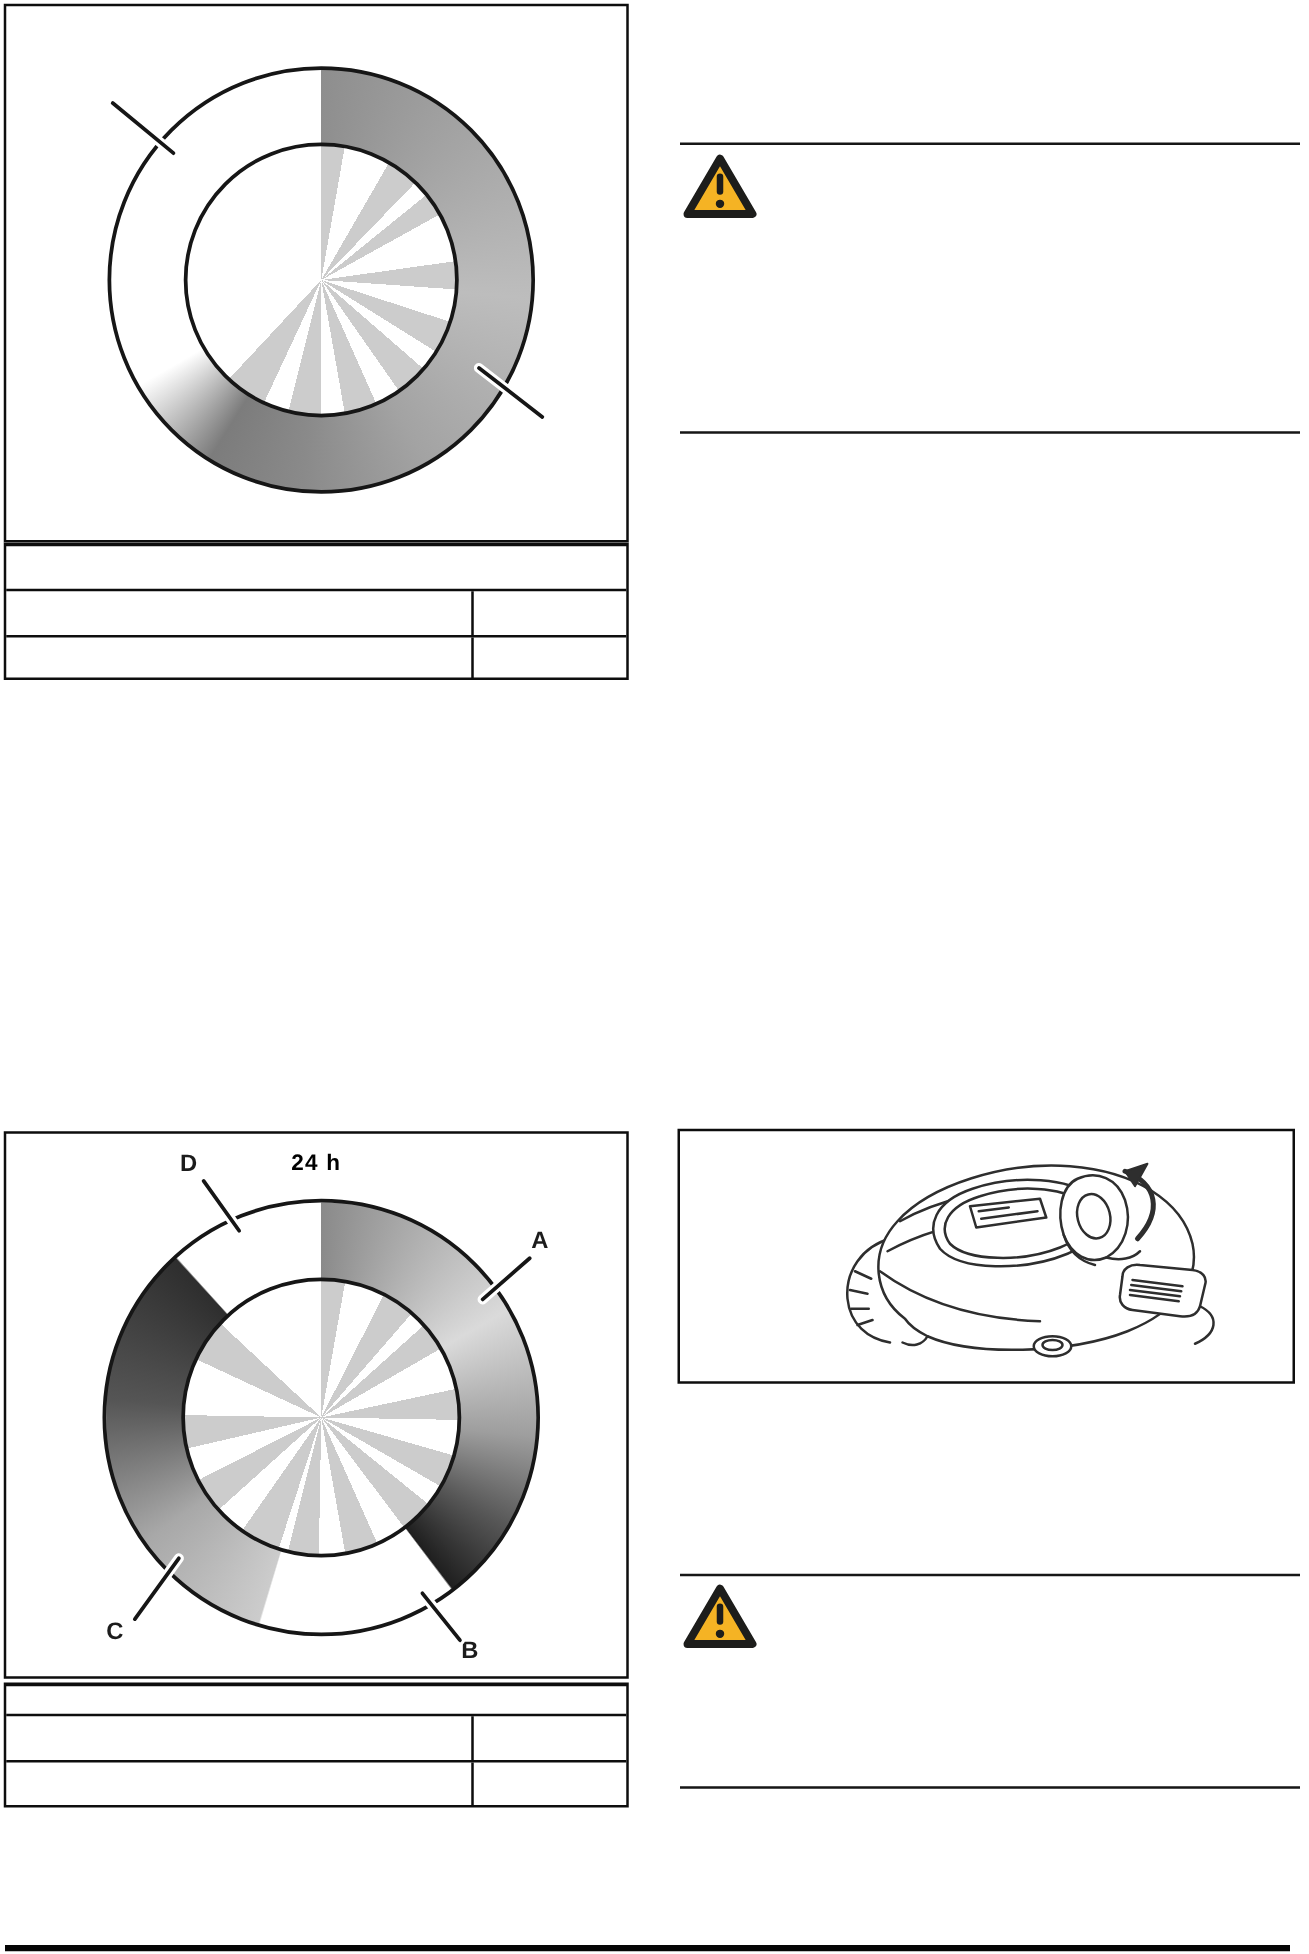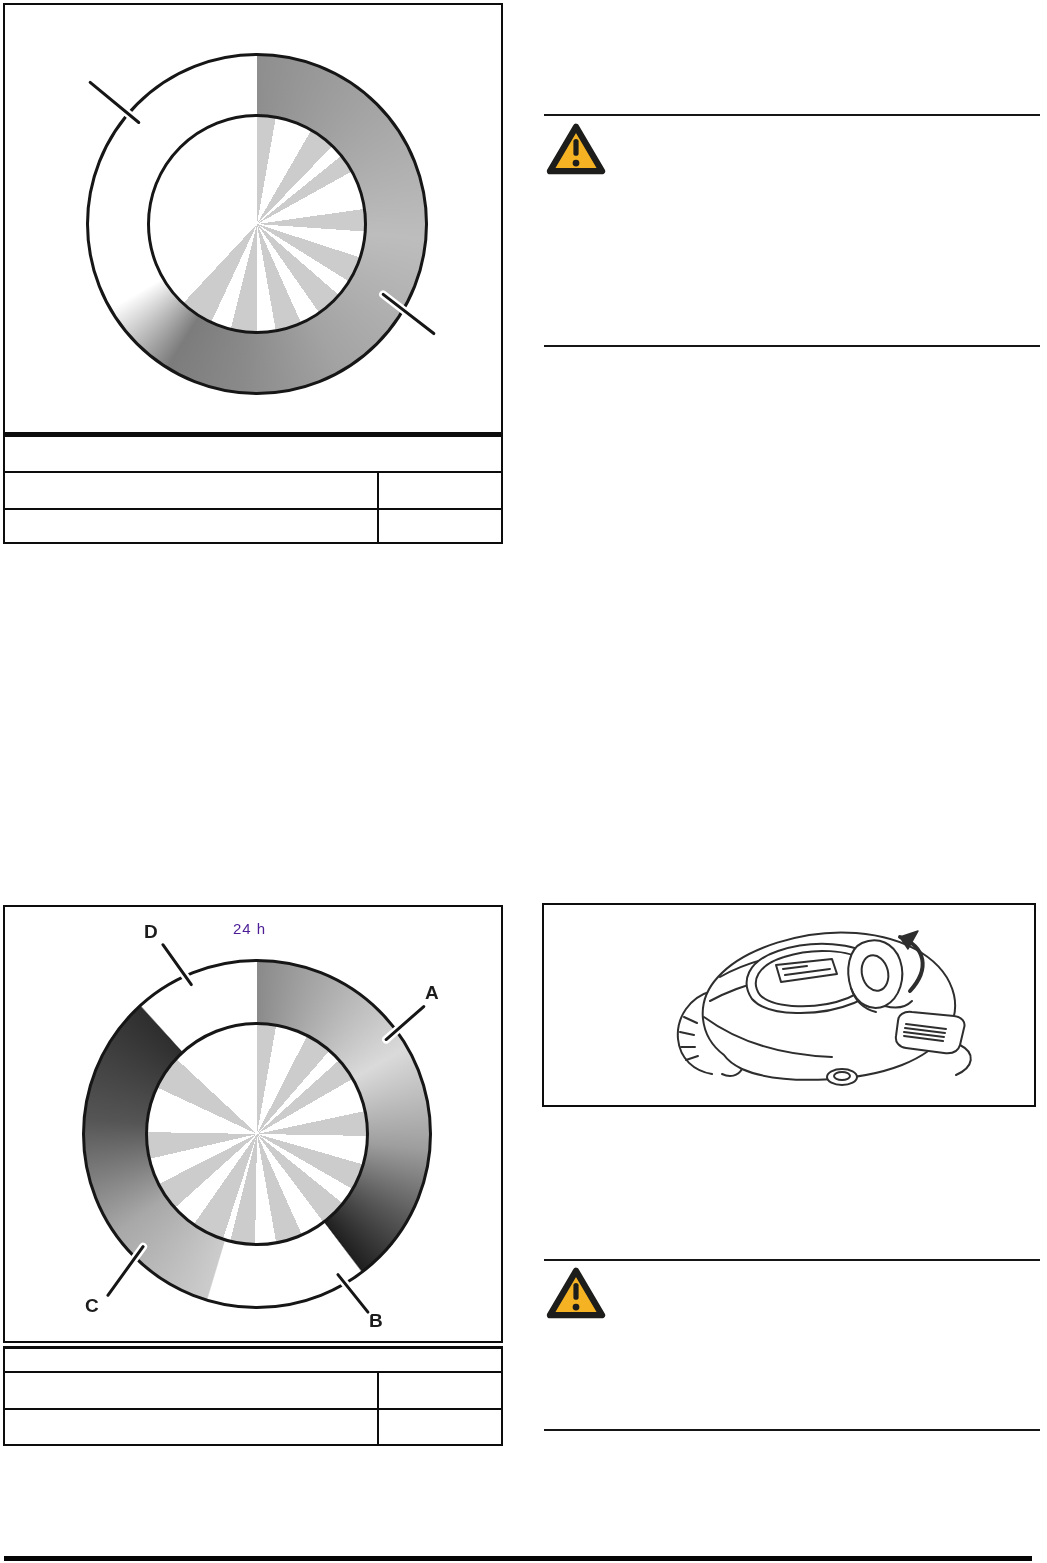--- a/index.html
+++ b/index.html
@@ -10,21 +10,21 @@
   #fig2box{left:3px;top:905px;width:500px;height:438px;}
   .ring{position:absolute;border:3px solid #161616;border-radius:50%;box-sizing:border-box;}
   #ring1{left:81px;top:48px;width:342px;height:342px;}
   #ring2{left:77px;top:52px;width:350px;height:350px;}
   .innerdisc{position:absolute;border:3px solid #161616;border-radius:50%;box-sizing:border-box;background:#fff;}
   #inner1{left:142px;top:109px;width:220px;height:220px;}
   #inner2{left:140px;top:115px;width:224px;height:224px;}
   .leader{position:absolute;height:3px;background:#161616;border-radius:2px;
           transform-origin:0 50%;box-shadow:0 0 0 2.5px #ffffff;}
   .diaglabel{position:absolute;font-weight:bold;font-size:19px;line-height:1;color:#1c1c1c;}
-  .diagtitle{position:absolute;font-weight:normal;font-size:15px;line-height:1;color:#4c1d95;letter-spacing:1px;}
+  .diagtitle{position:absolute;font-weight:bold;font-size:18px;line-height:1;color:#000000;letter-spacing:1px;}
   .dtable{position:absolute;border:2px solid #0d0d0d;box-sizing:border-box;background:#fff;}
   #table1{left:3px;top:434px;width:500px;height:110px;border-top-width:3px;}
   #table2{left:3px;top:1346px;width:500px;height:100px;border-top-width:3px;}
   .trow{display:flex;box-sizing:border-box;border-top:2px solid #0d0d0d;}
   .trow.first{border-top:none;}
   .tcell{box-sizing:border-box;padding:4px 8px;font-size:13px;}
   .tcell.left{width:374px;border-right:2px solid #0d0d0d;}
   .tcell.right{flex:1;}
   .tcell.full{width:100%;}
   .rule{position:absolute;left:544px;width:496px;height:2px;background:#161616;}

